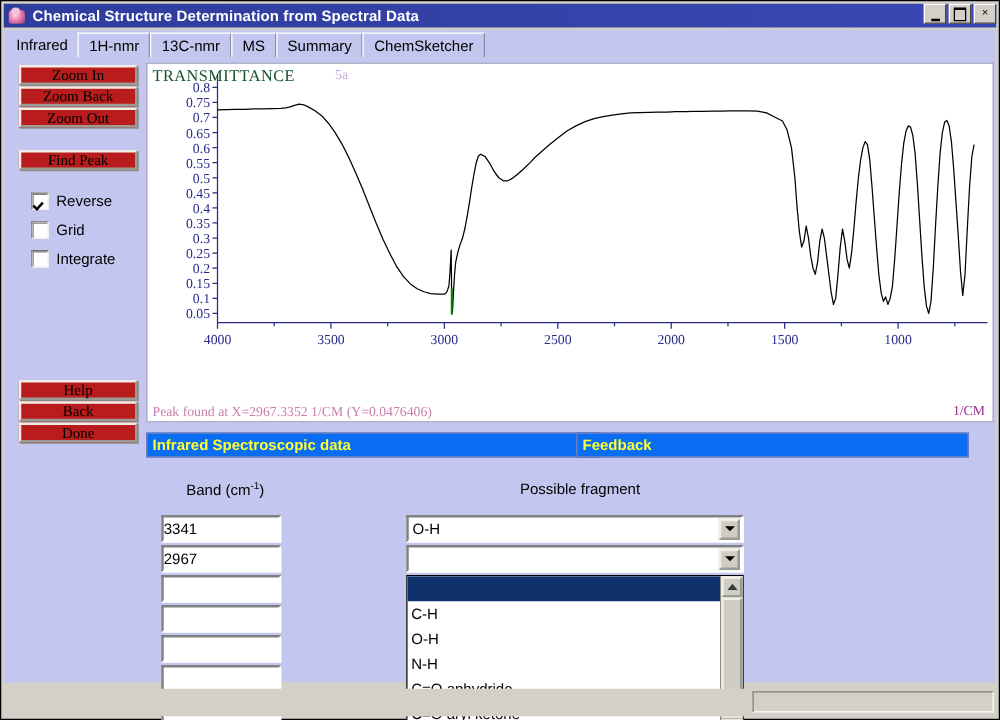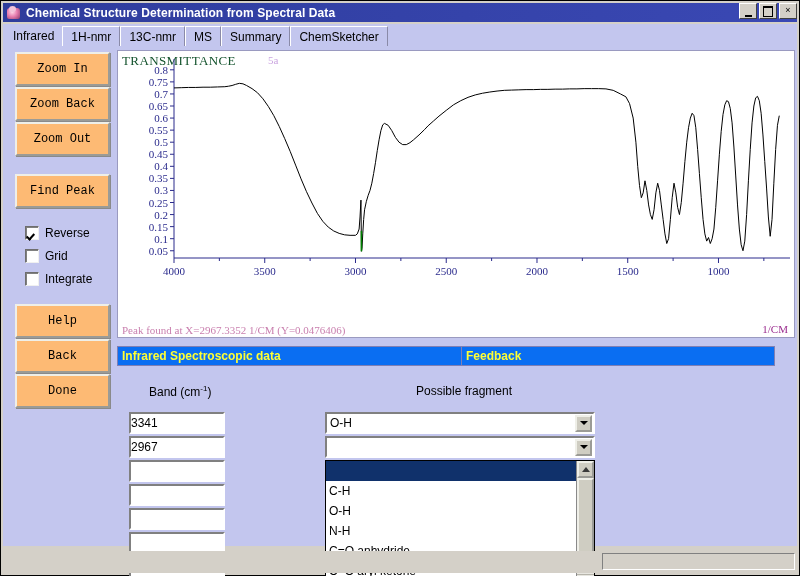--- a/index.html
+++ b/index.html
@@ -32,22 +32,22 @@
             display:flex;align-items:flex-end;padding-left:4px;box-sizing:border-box;}
   .tab{height:20px;padding:0 8px;display:flex;align-items:center;font-size:12px;color:#000;
        background:#c3c6ee;border-left:1px solid #fff;border-top:1px solid #fff;
        border-right:1px solid #8a8aa8;cursor:pointer;box-sizing:border-box;white-space:nowrap;}
   .tab.sel{font-weight:normal;border-right:none;border-left:none;border-top:none;padding-left:6px;}
   
   .content{position:absolute;left:2px;top:45px;width:794px;height:500px;background:#c3c6ee;
            box-sizing:border-box;}
   
   .leftcol{position:absolute;left:12px;top:6px;width:95px;}
-  .jbtn{width:95px;height:34px;background:#fdba74;border:2px outset #efefe8;
-        font-size:12px;color:#000;font-family:Liberation Mono, monospace;
+  .jbtn{width:95px;height:16px;background:#b91c1c;border:2px outset #efefe8;
+        font-size:12px;color:#000;font-family:Liberation Serif, serif;
         display:flex;align-items:center;justify-content:center;cursor:pointer;
         box-shadow:1px 1px 0 #8a8a8a;box-sizing:border-box;margin-bottom:1px;}
   .jbtn.nb{margin-bottom:0;}
   .gap18{height:18px;}
   .chk-row{display:flex;align-items:flex-end;margin-left:10px;margin-bottom:9px;cursor:pointer;}
   .chkbox{width:12px;height:12px;background:#fff;border:1px solid #6e6e6e;
           border-right-color:#f0f0f0;border-bottom-color:#f0f0f0;
           box-shadow:inset 1px 1px 0 #808080;position:relative;margin-right:6px;flex:0 0 auto;}
   .chkbox.on::after{content:"";position:absolute;left:2px;top:5px;width:3px;height:6px;
         border:solid #000;border-width:0 2px 2px 0;transform:rotate(42deg);}

